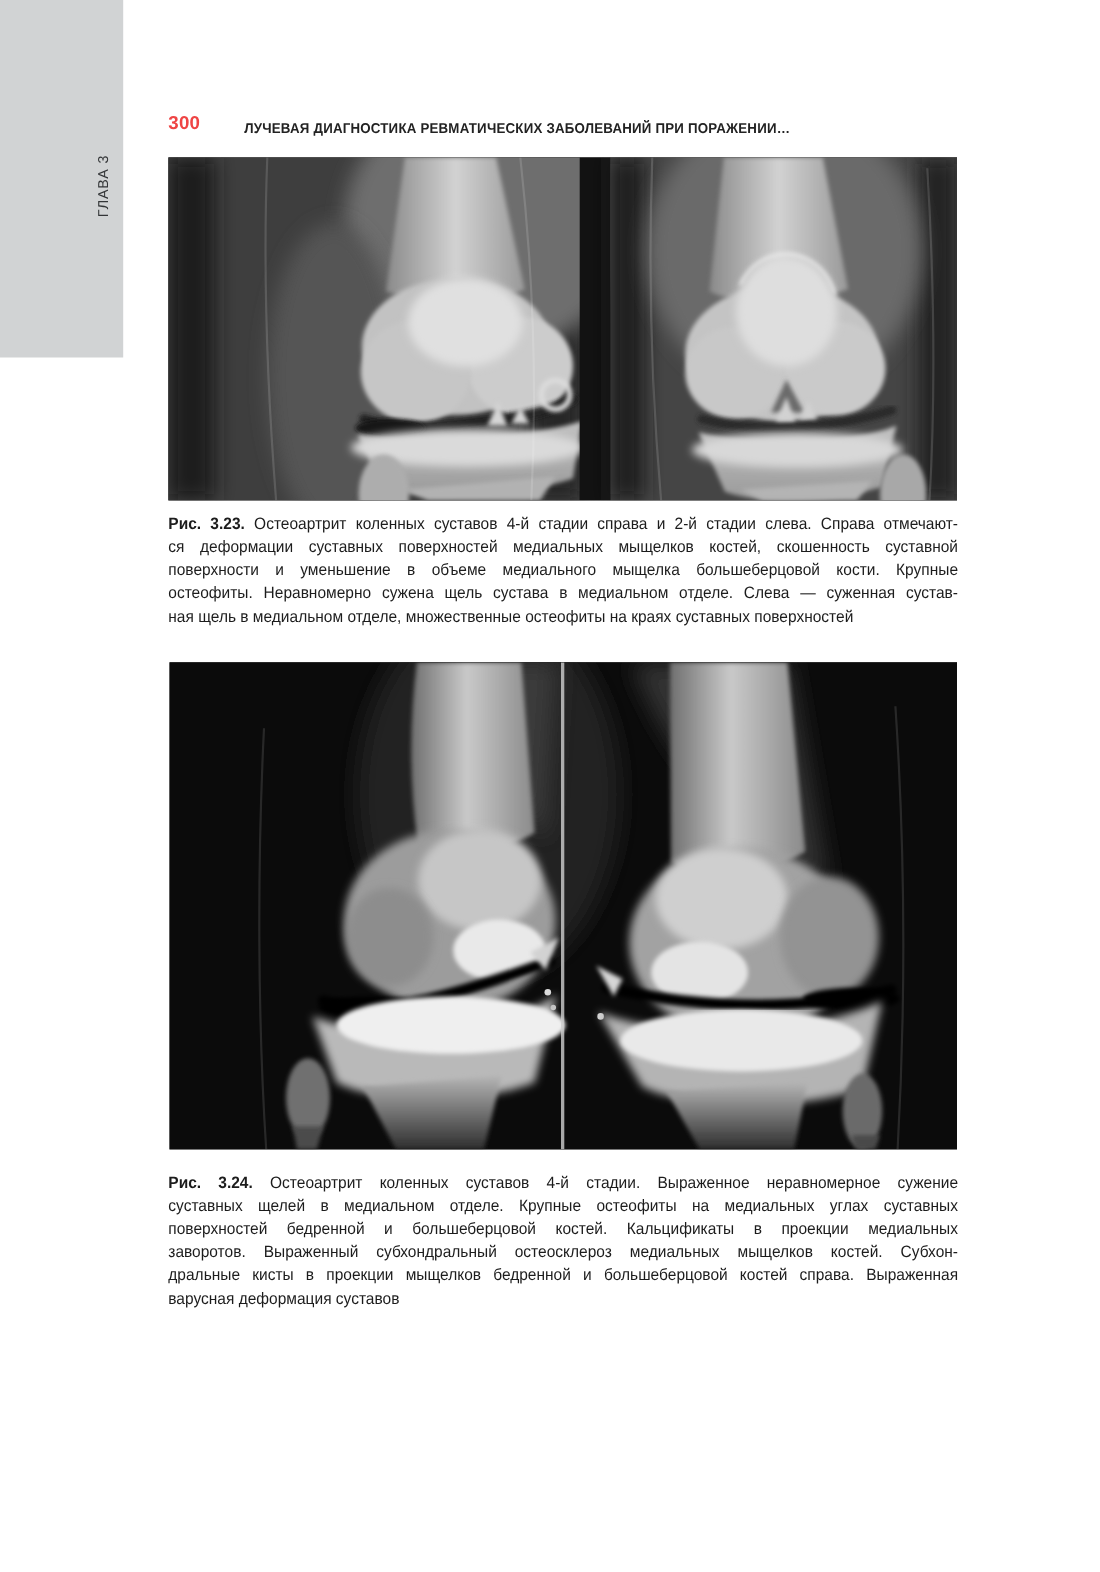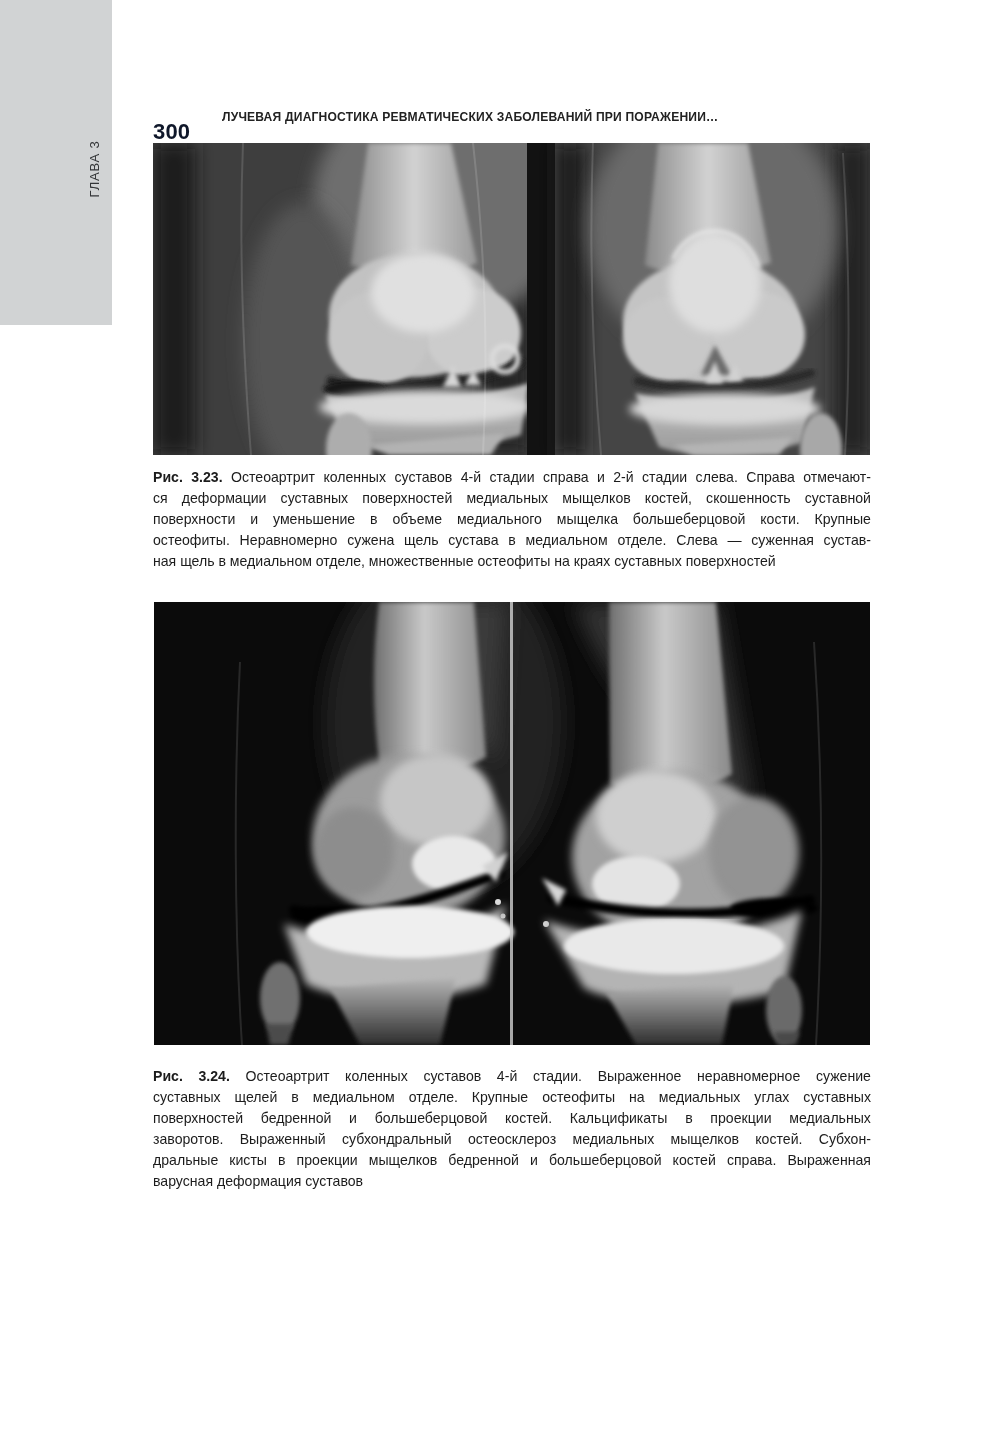--- a/index.html
+++ b/index.html
@@ -11,21 +11,21 @@
   .chapter-tab{
     position:absolute;left:0;top:0;width:112px;height:325px;background:#d1d3d4;
   }
   .chapter-tab__label{
     position:absolute;left:94px;top:169px;
     transform:translate(-50%,-50%) rotate(-90deg);
     white-space:nowrap;font-size:13px;letter-spacing:0.8px;color:#333537;font-weight:400;
   }
   
   .page-number{
-    position:absolute;left:153px;top:119px;font-size:22px;font-weight:700;color:#0f172a;
+    position:absolute;left:153px;top:102px;font-size:17px;font-weight:700;color:#ef4444;
     letter-spacing:0.2px;
   }
   .running-title{
     position:absolute;left:222px;top:109px;font-size:13px;font-weight:700;color:#222;
     transform:scaleX(0.93);transform-origin:0 0;white-space:nowrap;letter-spacing:0.2px;
   }
   
   .xray{position:absolute;overflow:hidden;background:#151515;}
   .xray svg{display:block;width:100%;height:100%;}
   .xray--1{left:153px;top:143px;width:717px;height:312px;}

